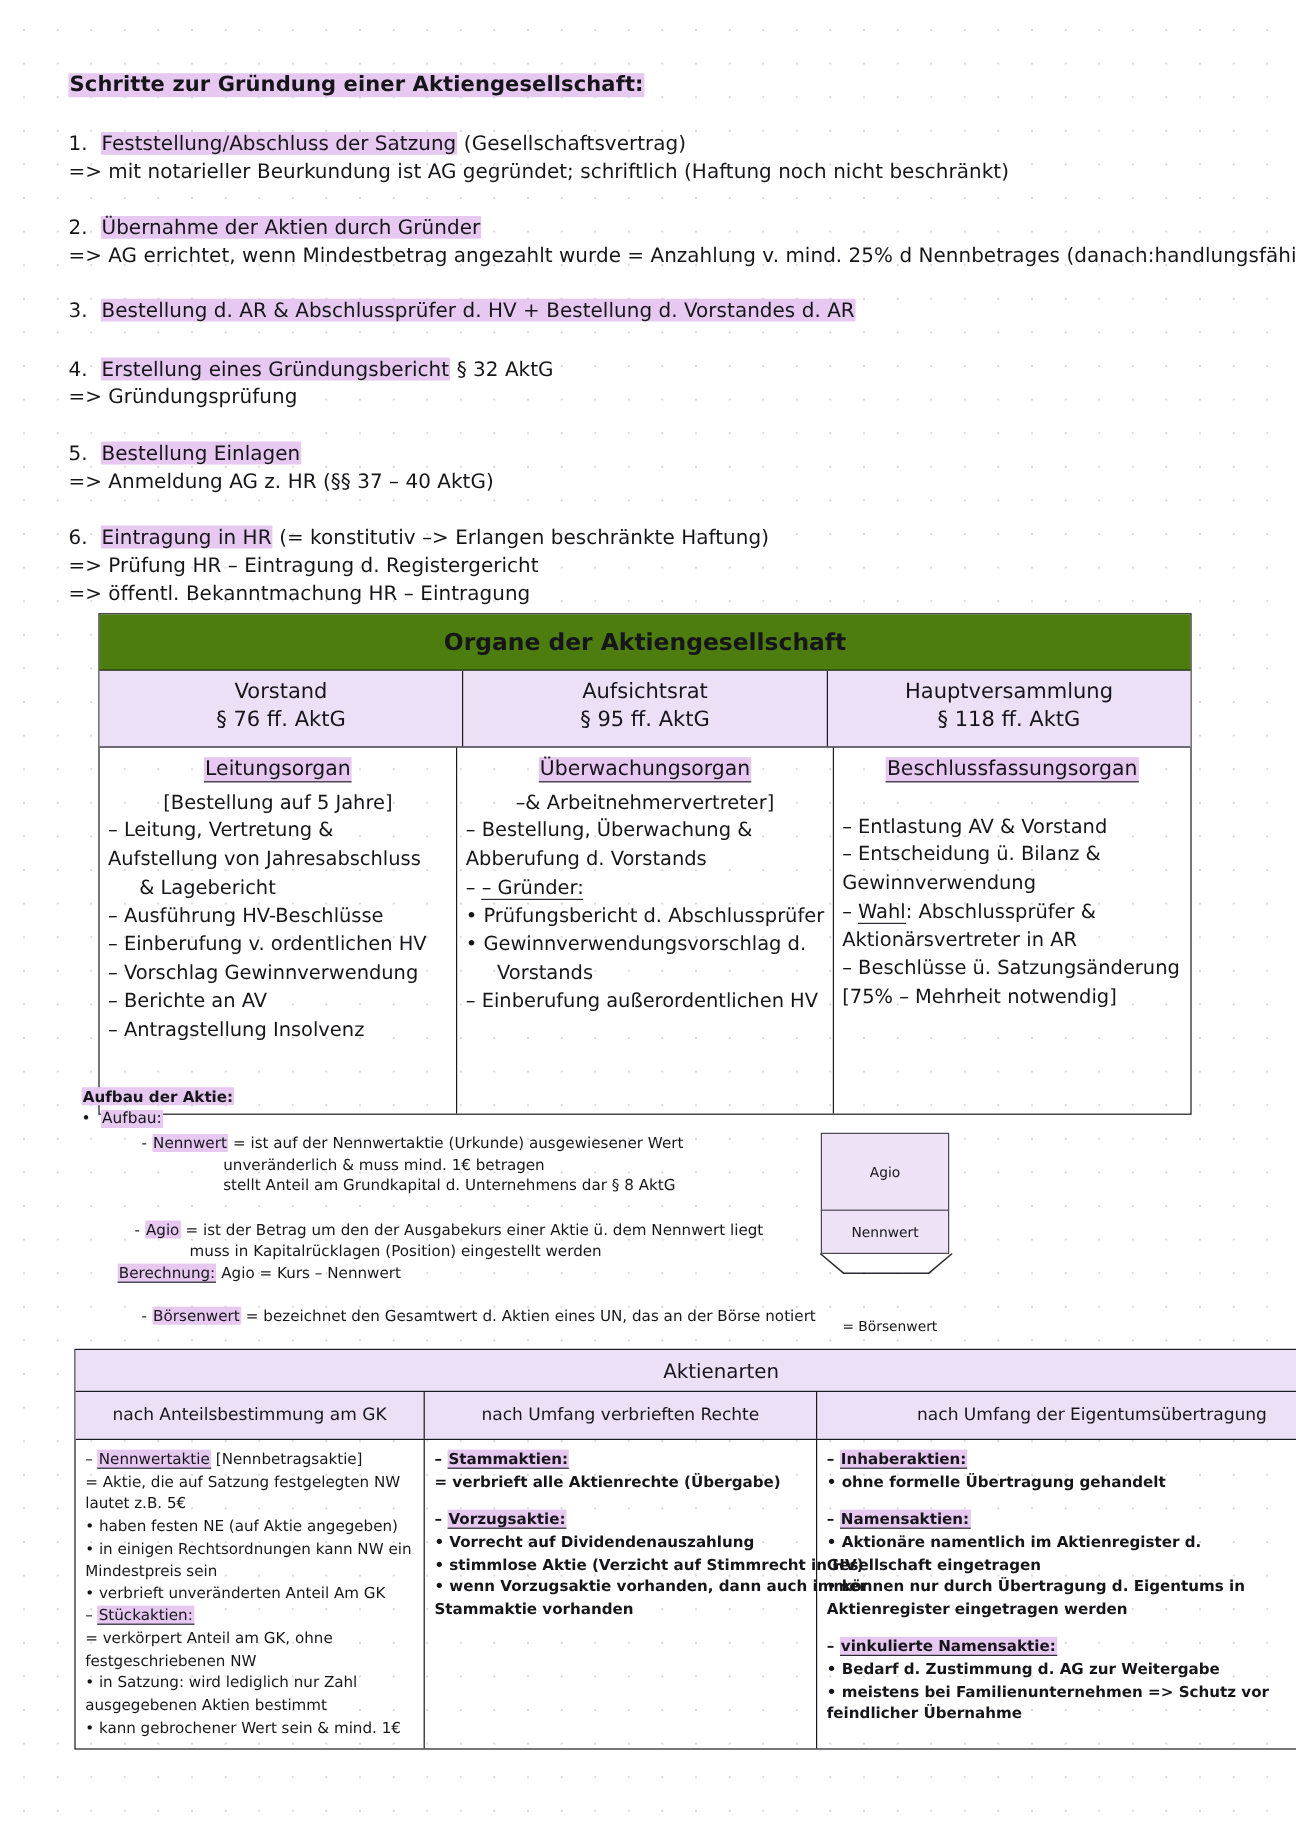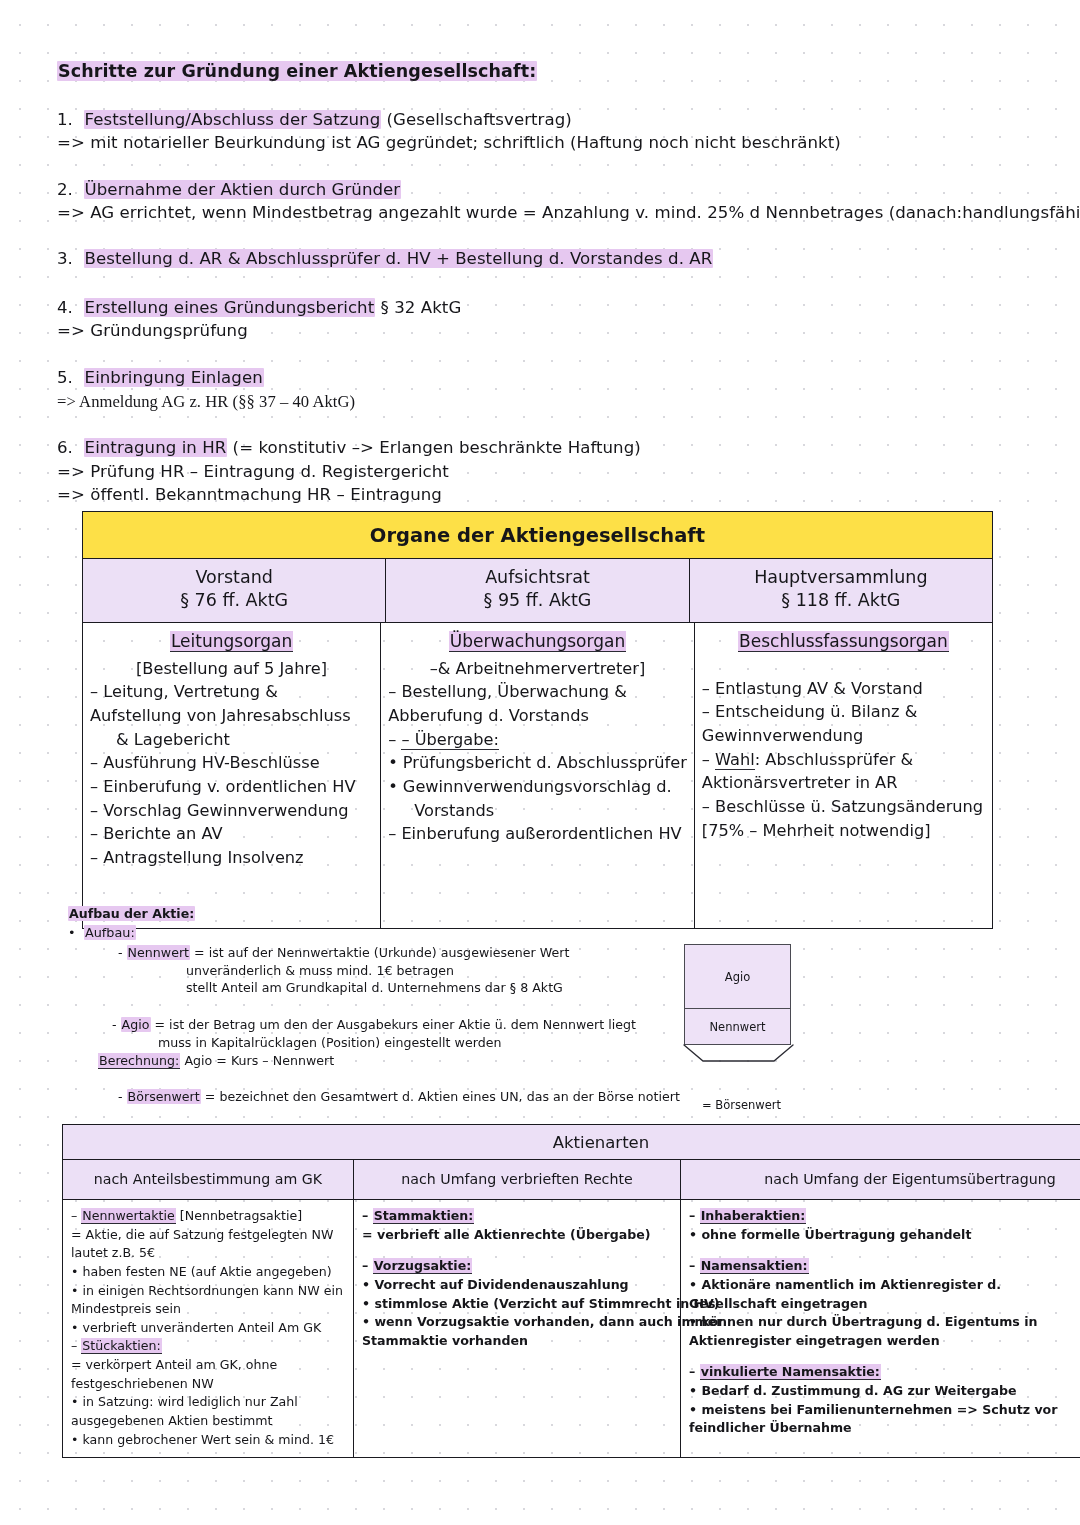--- a/index.html
+++ b/index.html
@@ -72,42 +72,42 @@
   }
 
   .s1       { top: 110px; }
   .s1a      { top: 133px; }
   .s2       { top: 180px; }
   .s2a      { top: 203px; }
   .s3       { top: 249px; }
   .s4       { top: 298px; }
   .s4a      { top: 321px; }
   .s5       { top: 368px; }
-  .s5a      { top: 392px; font-family: Liberation Serif, serif; }
+  .s5a      { top: 392px; }
   .s6       { top: 438px; }
   .s6a      { top: 462px; }
   .s6b      { top: 485px; }
 
   
   .organe {
     position: absolute;
     left: 82px;
     top: 511px;
     width: 911px;
     border: 1.7px solid #1a1a20;
     box-sizing: border-box;
     background: transparent;
   }
   .organe-title {
     height: 47px;
     line-height: 47px;
     text-align: center;
     font-size: 19.5px;
     font-weight: bold;
-    background-color: #fde047;
+    background-color: #4d7c0f;
     border-bottom: 1.7px solid #1a1a20;
     box-sizing: border-box;
   }
   .organe-head {
     display: flex;
     background-color: #ece0f6;
     border-bottom: 1.7px solid #1a1a20;
   }
   .organe-head .cell {
     flex: 1 1 0;
@@ -293,21 +293,21 @@
   </div>
 
   <div class="step s4">
     <span class="num">4.</span>&nbsp;
     <span class="hl">Erstellung eines Gründungsbericht</span><span> § 32 AktG</span>
   </div>
   <div class="arrow-line s4a">=&gt; Gründungsprüfung</div>
 
   <div class="step s5">
     <span class="num">5.</span>&nbsp;
-    <span class="hl">Einbringung Einlagen</span>
+    <span class="hl">Bestellung Einlagen</span>
   </div>
   <div class="arrow-line s5a">=&gt; Anmeldung AG z. HR (§§ 37 – 40 AktG)</div>
 
   <div class="step s6">
     <span class="num">6.</span>&nbsp;
     <span class="hl">Eintragung in HR</span><span> (= konstitutiv –&gt; Erlangen beschränkte Haftung)</span>
   </div>
   <div class="arrow-line s6a">=&gt; Prüfung HR – Eintragung d. Registergericht</div>
   <div class="arrow-line s6b">=&gt; öffentl. Bekanntmachung HR – Eintragung</div>
 
@@ -346,21 +346,21 @@
         <div class="ln">– Antragstellung Insolvenz</div>
       </div>
 
       <div class="col col-ar">
         <div class="subhead">
           <span class="hl-u">Überwachungsorgan</span>
         </div>
         <div class="ln ctr">–&amp; Arbeitnehmervertreter]</div>
         <div class="ln">– Bestellung, Überwachung &amp;</div>
         <div class="ln">Abberufung d. Vorstands</div>
-        <div class="ln">–&nbsp;<span class="u">– Übergabe:</span></div>
+        <div class="ln">–&nbsp;<span class="u">– Gründer:</span></div>
         <div class="ln">• Prüfungsbericht d. Abschlussprüfer</div>
         <div class="ln">• Gewinnverwendungsvorschlag d.</div>
         <div class="ln indent-2">Vorstands</div>
         <div class="ln">– Einberufung außerordentlichen HV</div>
       </div>
 
       <div class="col col-hv">
         <div class="subhead">
           <span class="hl-u">Beschlussfassungsorgan</span>
         </div>

